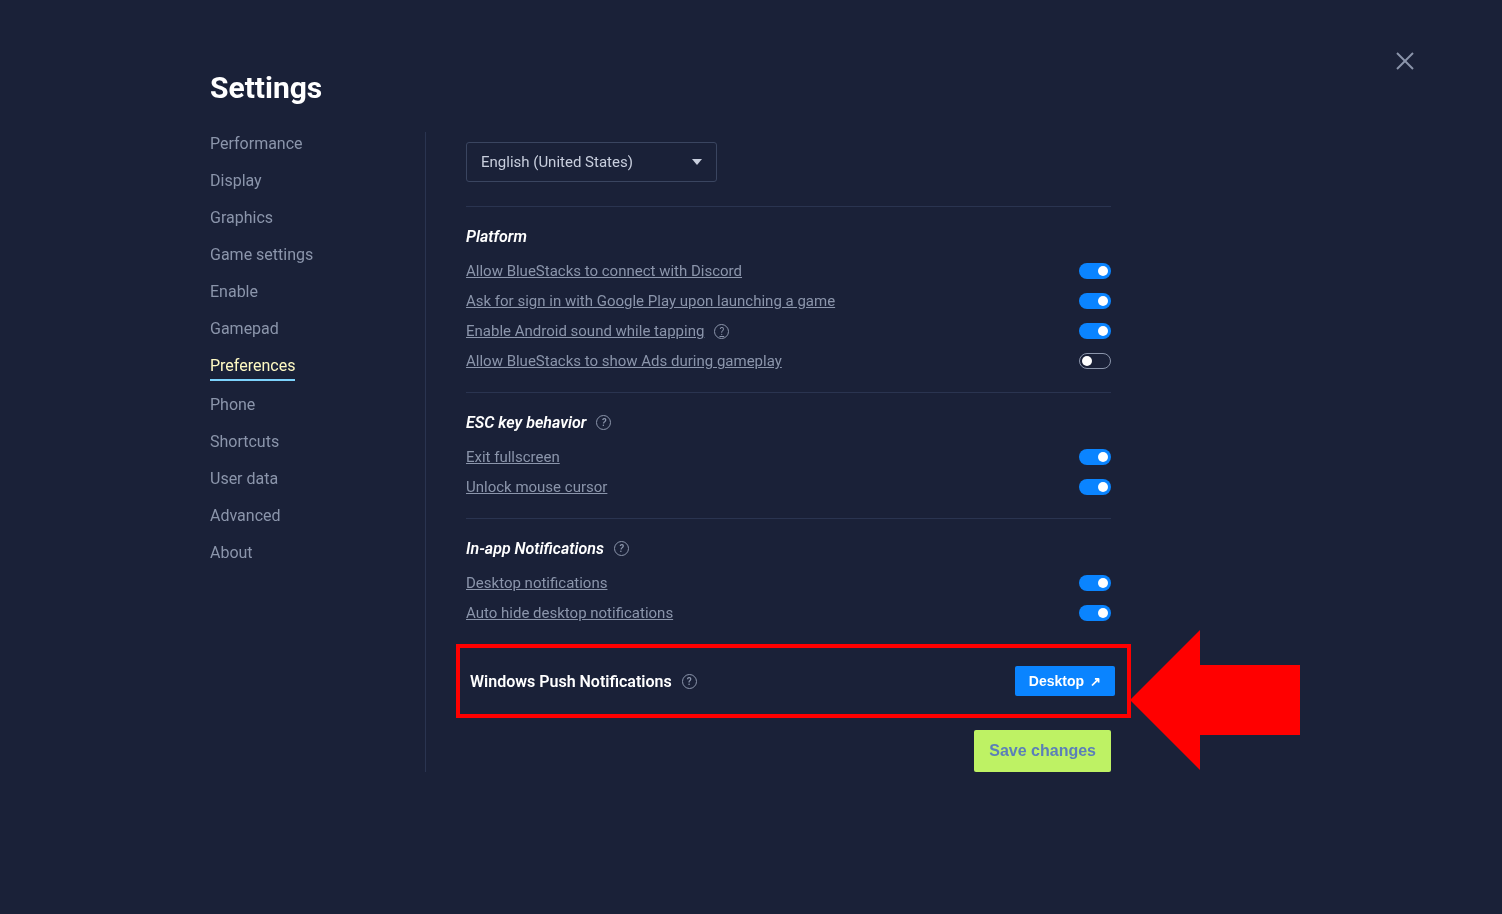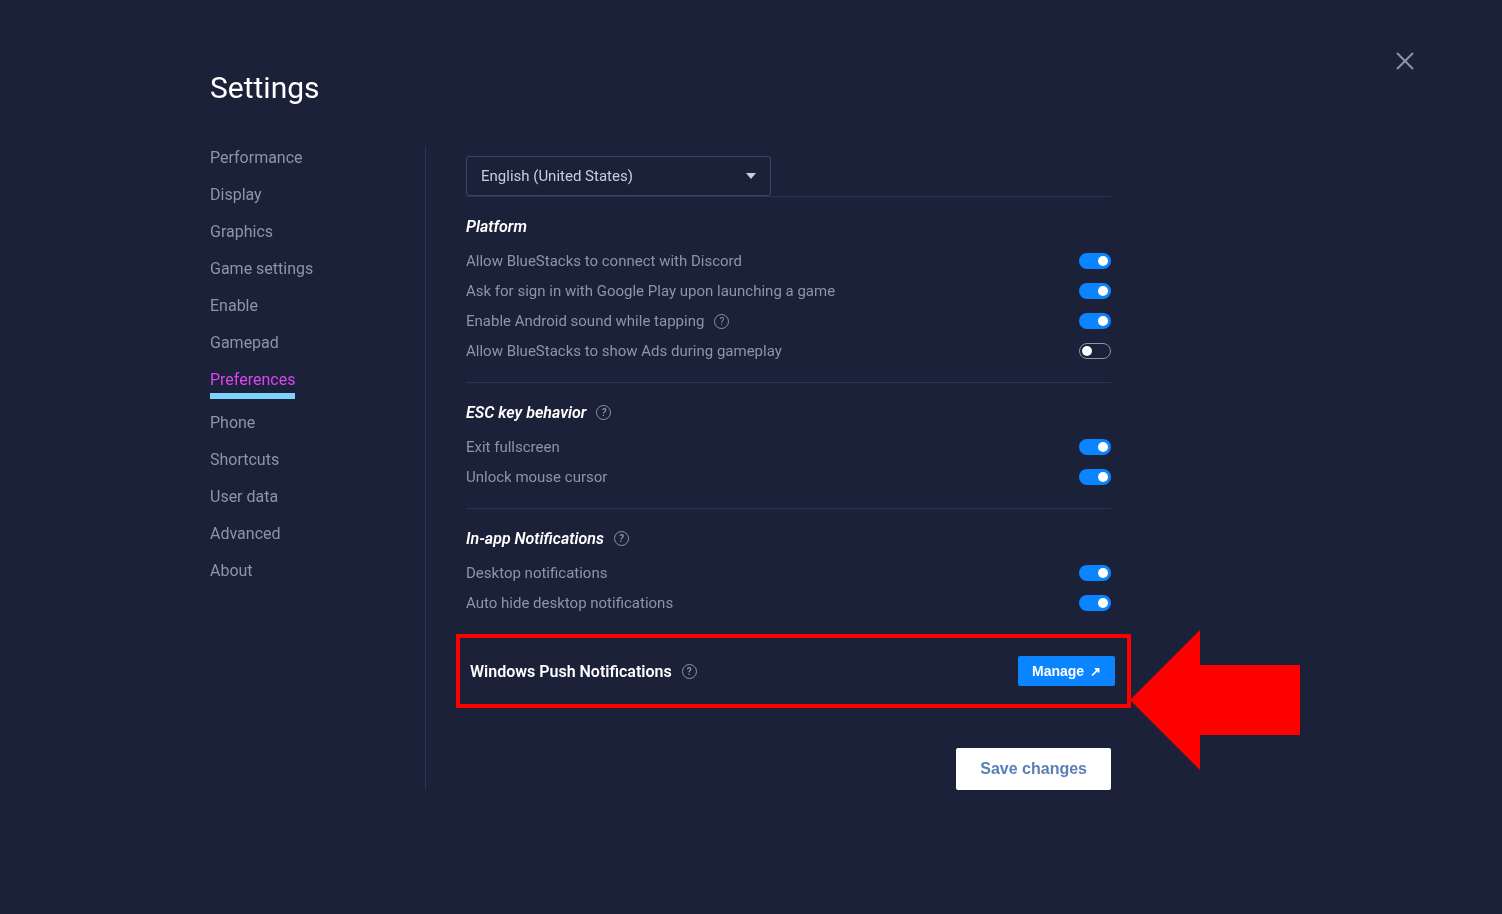--- a/index.html
+++ b/index.html
@@ -17,22 +17,22 @@
       position: relative;
     }
     .container {
       padding: 70px 60px 40px 210px;
       display: flex;
       flex-direction: column;
       height: 100%;
     }
     .page-title {
       font-size: 30px;
-      font-weight: 400;
-      margin-bottom: 41px;
+      font-weight: 700;
+      margin-bottom: 27px;
     }
     .close-btn {
       position: absolute;
       top: 52px;
       right: 88px;
       cursor: pointer;
       color: #8b95ab;
     }
     .close-btn svg {
       width: 18px;
@@ -50,44 +50,45 @@
       padding-top: 2px;
     }
     .sidebar-item {
       color: #8b95ab;
       font-size: 16px;
       cursor: pointer;
       padding-bottom: 4px;
       width: fit-content;
     }
     .sidebar-item.active {
-      color: #d946ef;
-      border-bottom: 6px solid #7dd3fc;
+      color: #fef9c3;
+      border-bottom: 2px solid #7dd3fc;
     }
     .divider {
       width: 1px;
       background: #2a3450;
       margin-right: 40px;
     }
     .main {
       flex: 1;
       max-width: 645px;
       padding-top: 10px;
     }
     .dropdown {
       border: 1px solid #3a4560;
       border-radius: 3px;
       padding: 10px 14px;
       display: flex;
       align-items: center;
       justify-content: space-between;
-      width: 305px;
+      width: 251px;
       cursor: pointer;
       color: #c8cedd;
       font-size: 15px;
+      margin-bottom: 24px;
     }
     .dropdown-arrow {
       width: 0;
       height: 0;
       border-left: 5px solid transparent;
       border-right: 5px solid transparent;
       border-top: 6px solid #c8cedd;
     }
     .section-divider {
       height: 1px;
@@ -108,20 +109,21 @@
       align-items: center;
       justify-content: space-between;
       margin-bottom: 12px;
     }
     .setting-label {
       color: #8b95ab;
       font-size: 15px;
       display: flex;
       align-items: center;
       gap: 10px;
+      text-decoration: underline;
     }
     .help-icon {
       width: 15px;
       height: 15px;
       border: 1.5px solid #8b95ab;
       border-radius: 50%;
       display: inline-flex;
       align-items: center;
       justify-content: center;
       font-size: 10px;
@@ -190,28 +192,28 @@
       cursor: pointer;
       display: flex;
       align-items: center;
       gap: 6px;
       border-radius: 2px;
     }
     .external-icon {
       font-size: 13px;
     }
     .save-btn {
-      background: #ffffff;
+      background: #bef264;
       color: #5b7fb8;
       border: none;
-      padding: 12px 24px;
+      padding: 12px 15px;
       font-size: 16px;
       font-weight: 600;
       cursor: pointer;
-      margin-top: 40px;
+      margin-top: 12px;
       float: right;
       border-radius: 2px;
     }
     .arrow-annotation {
       position: absolute;
       top: 620px;
       left: 1130px;
     }
   </style>
 </head>
@@ -347,21 +349,21 @@
           </div>
       </div>
 
       <div class="highlight-box">
         <div class="push-row">
           <div class="push-title">
             <span>Windows Push Notifications</span>
             <span class="help-icon">?</span>
           </div>
           <button class="manage-btn">
-            <span>Manage</span>
+            <span>Desktop</span>
             <span class="external-icon">↗</span>
           </button>
         </div>
       </div>
 
       <button class="save-btn">Save changes</button>
 
     </div>
   </div>
 </div>

